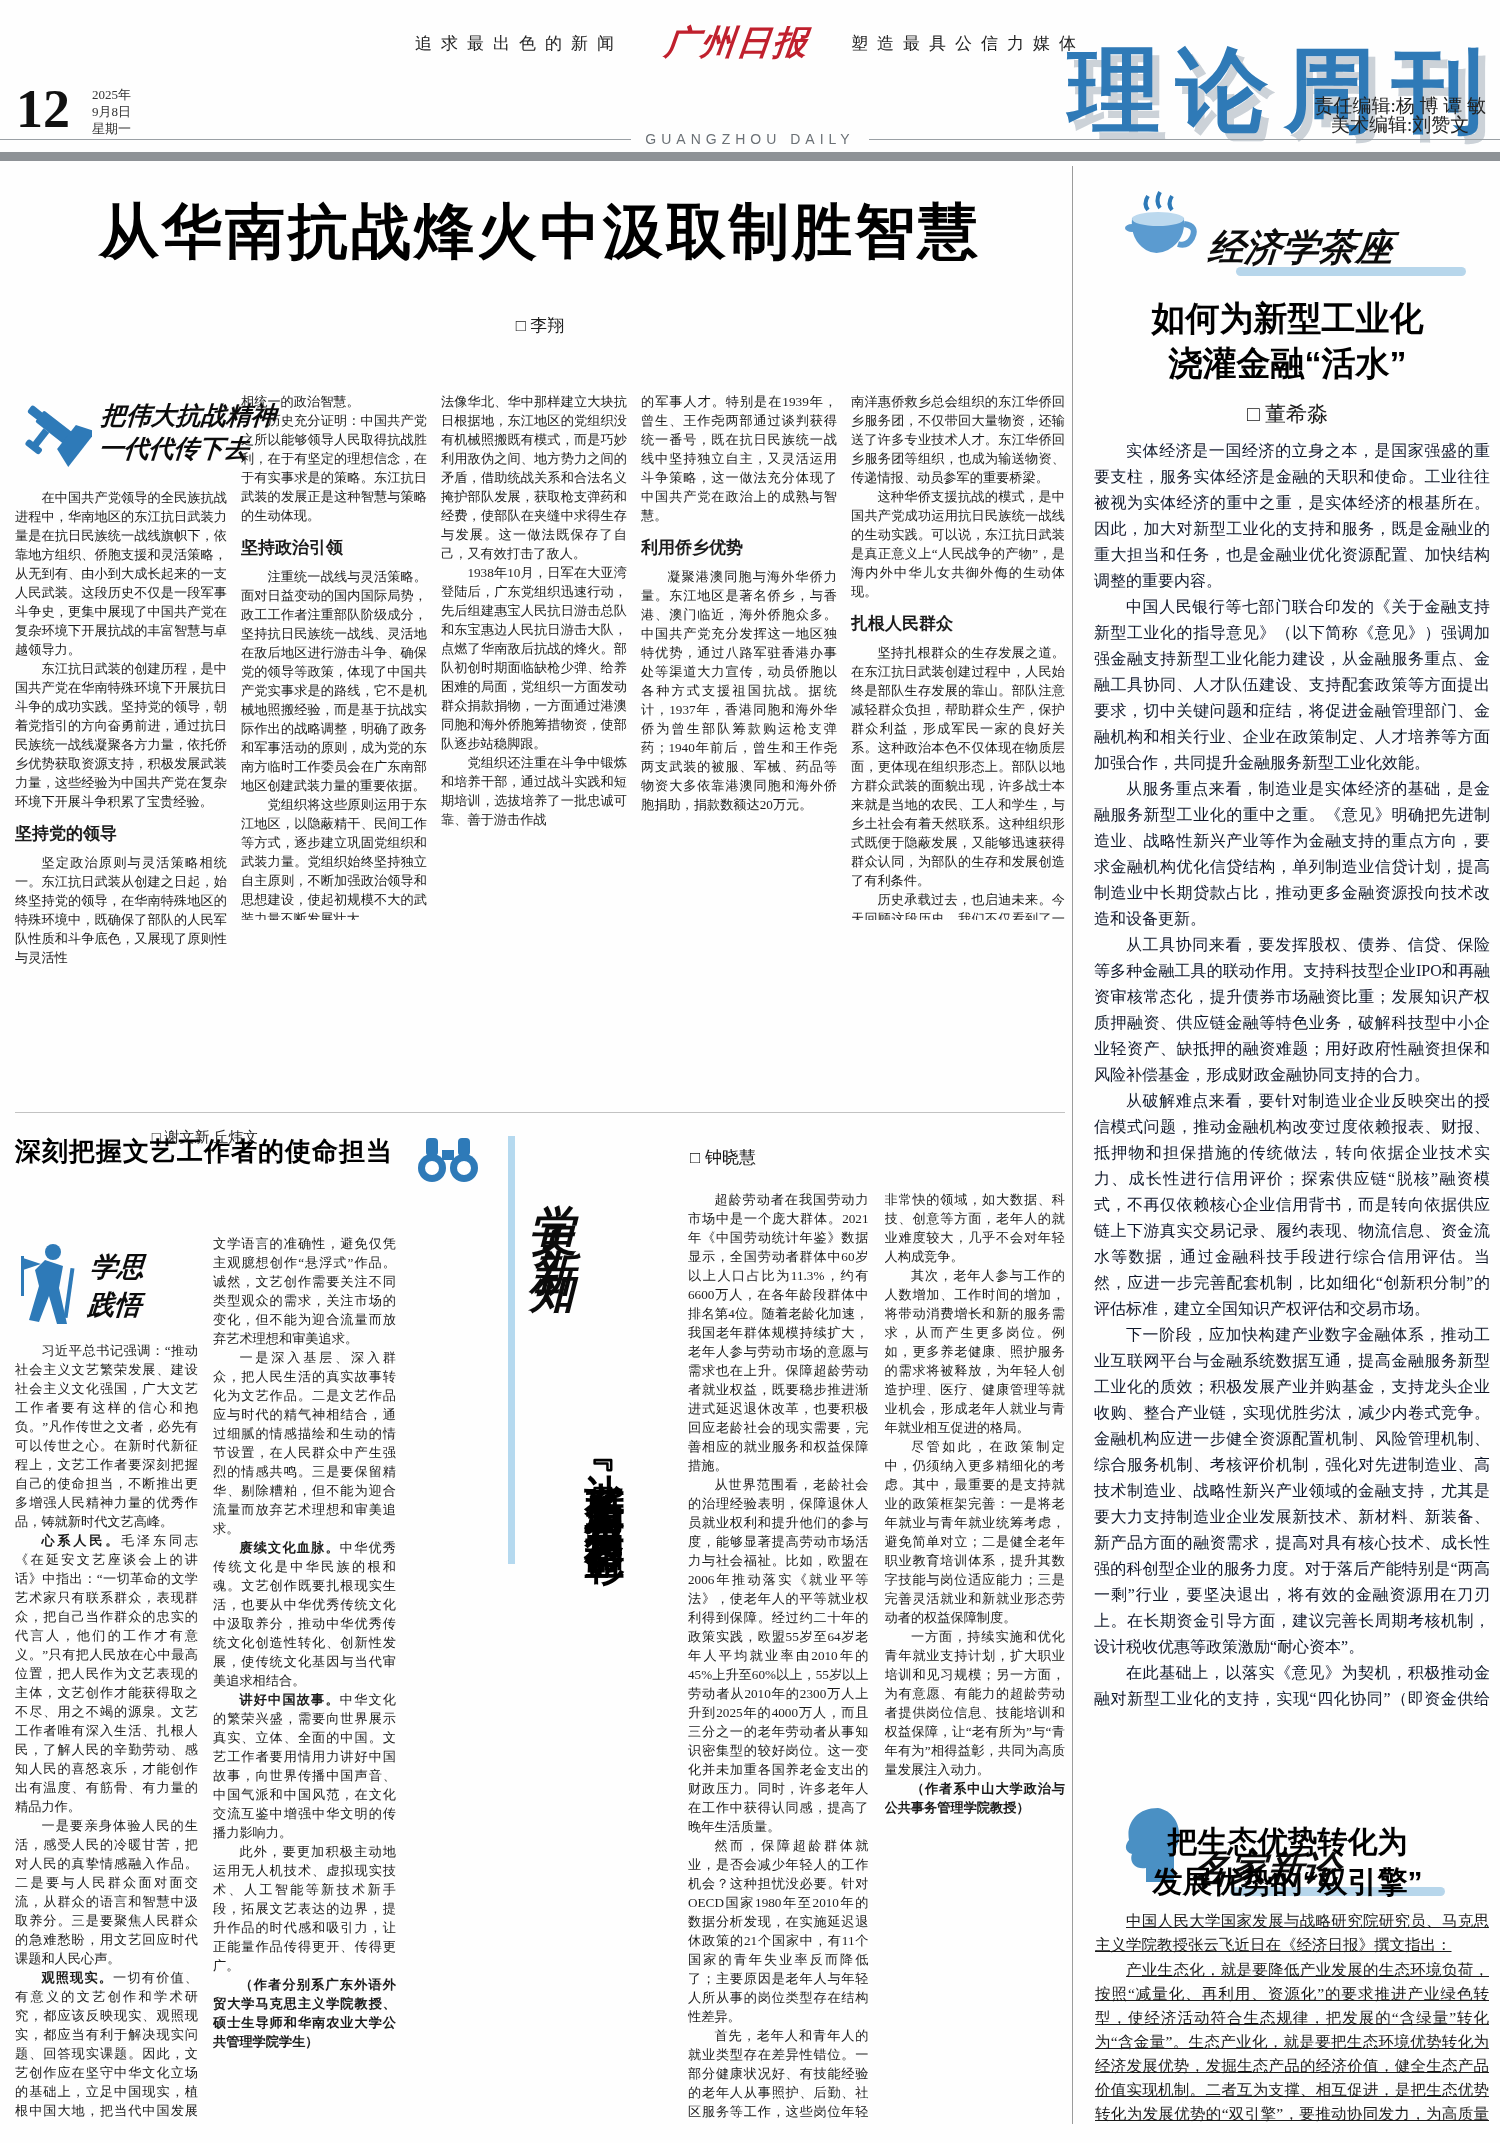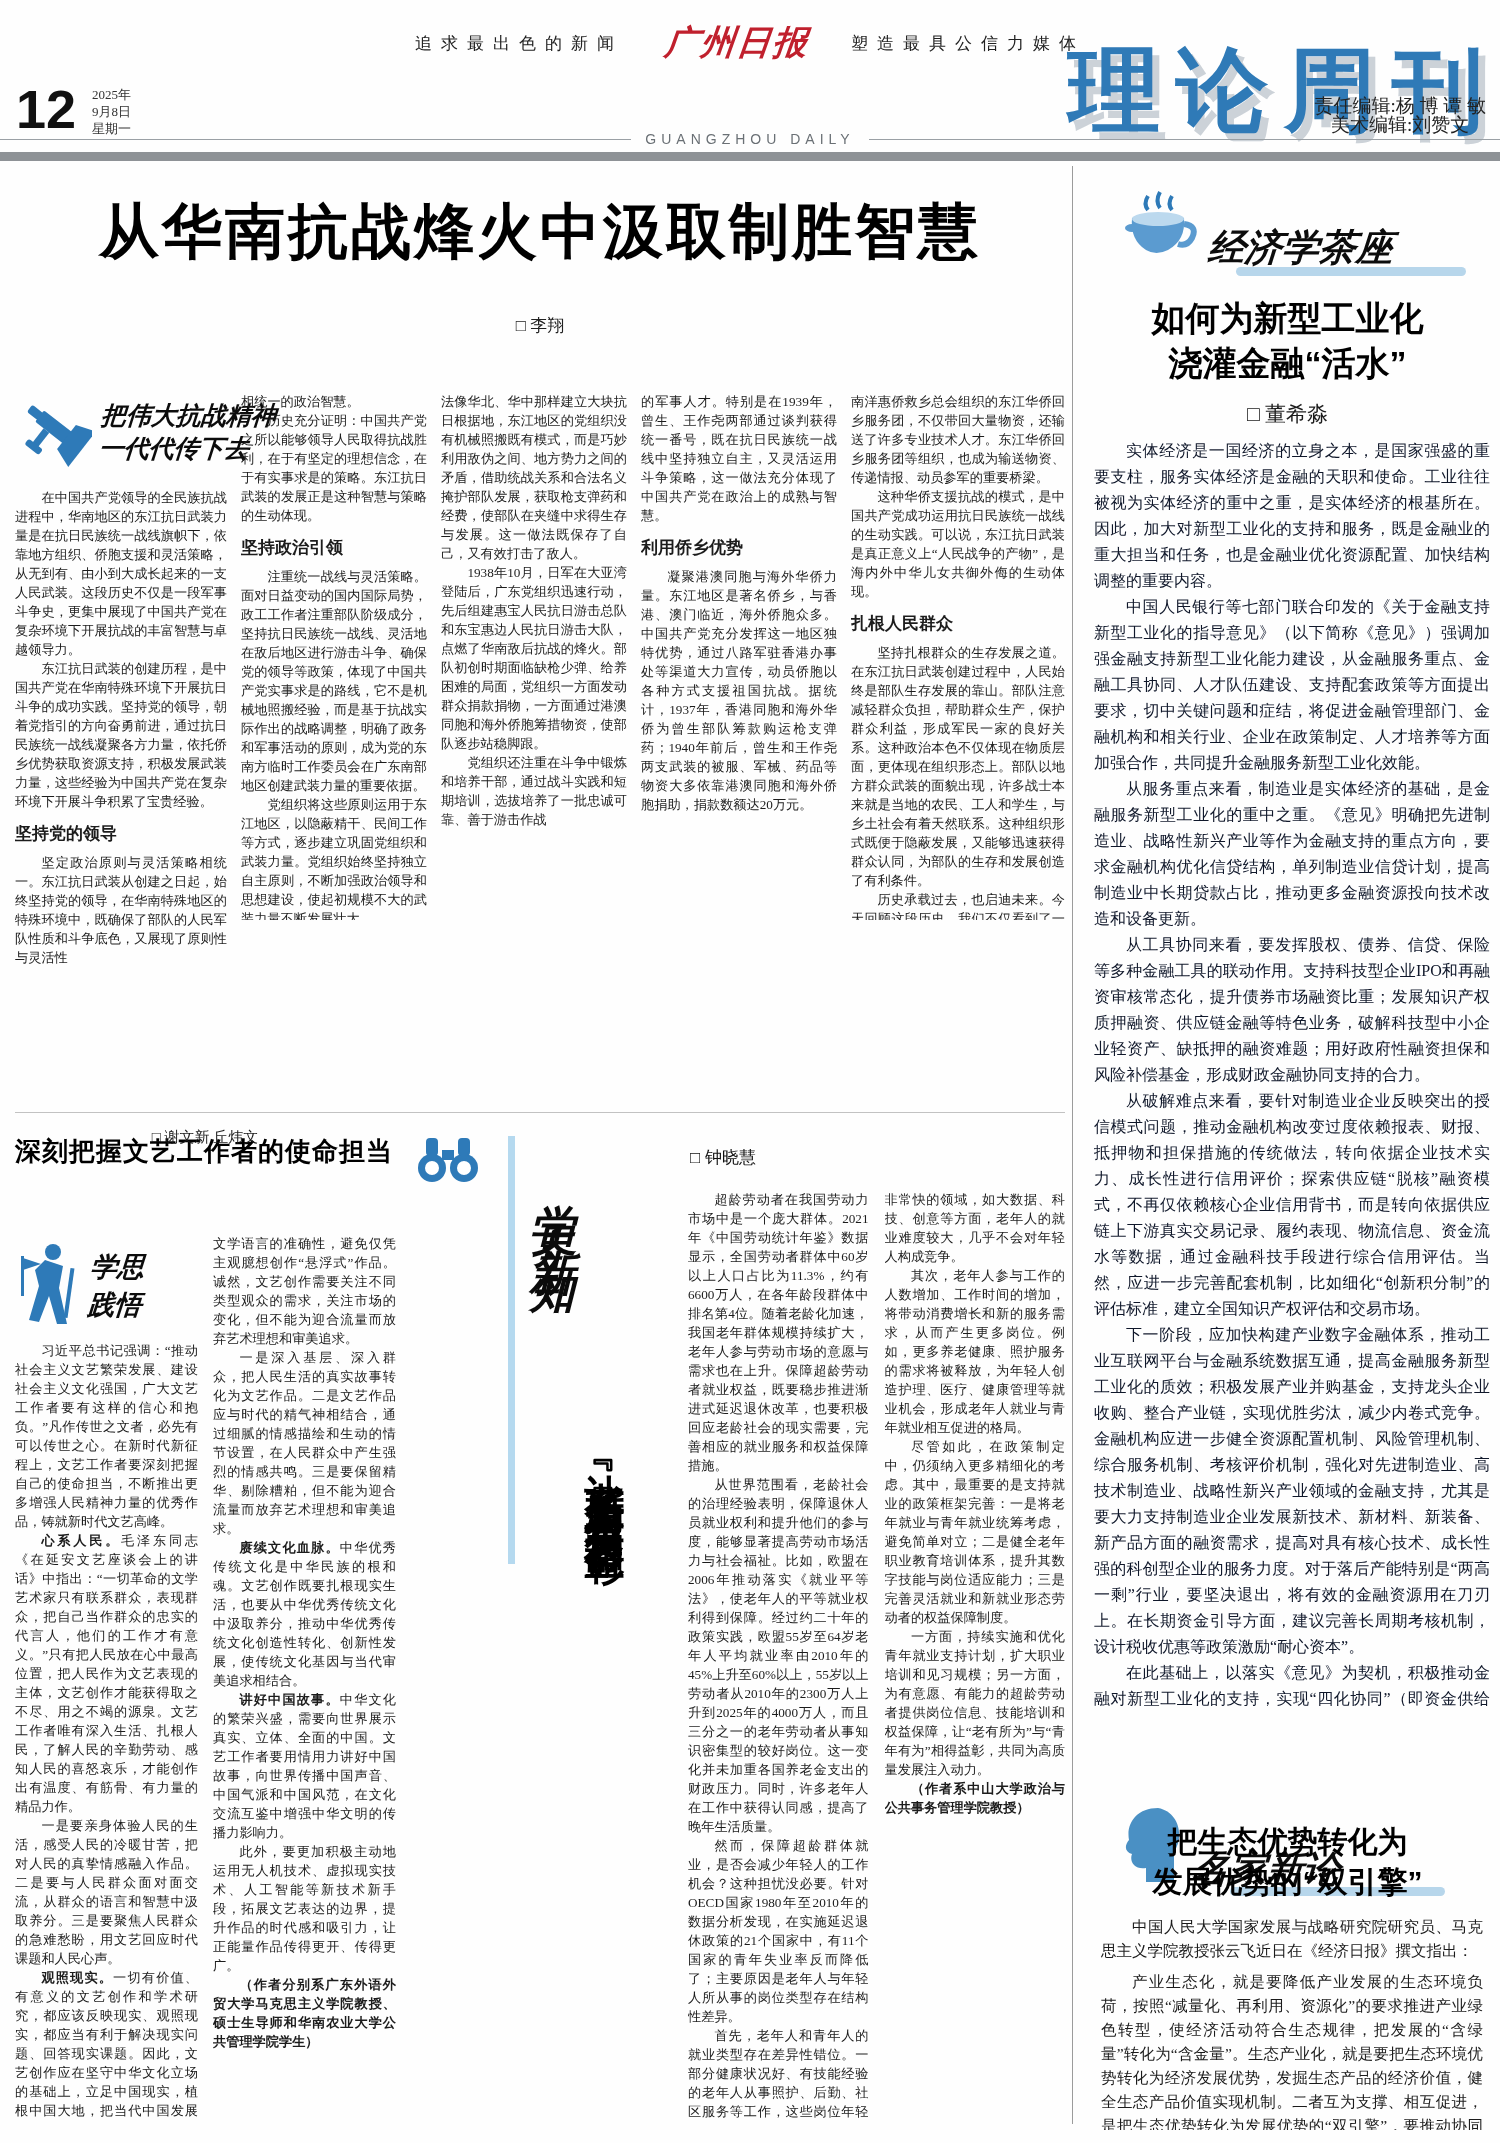--- a/index.html
+++ b/index.html
@@ -6,21 +6,21 @@
   #page{position:relative;width:1500px;height:2143px;background:#fefefe;overflow:hidden;
         font-family:"Liberation Serif","DejaVu Serif",serif;color:#1b1b1b;}
   .abs{position:absolute;}
   
   .slogan-row{top:20px;left:0;width:100%;display:flex;justify-content:center;align-items:center;gap:42px;}
   .slogan{font-size:17px;letter-spacing:9px;color:#222;}
   .gz-logo{font-size:34px;font-weight:bold;font-style:italic;color:#c0202d;
            font-family:"DejaVu Serif",serif;letter-spacing:2px;transform:skewX(-6deg);}
   .masthead{top:44px;left:0;width:100%;text-align:right;font-size:92px;line-height:94px;font-weight:bold;
             color:#2f7ab7;letter-spacing:16px;text-shadow:7px 8px 0 #ccd2d8;font-family:"Liberation Serif",serif;}
-  .pageno{left:16px;top:82px;font-size:54px;font-weight:bold;color:#111;line-height:54px;font-family:Liberation Sans, sans-serif;}
+  .pageno{left:16px;top:82px;font-size:54px;font-weight:bold;color:#111;line-height:54px;font-family:Liberation Serif, serif;}
   .dateblock{left:92px;top:86px;font-size:13px;line-height:17px;color:#333;}
   .editors{right:14px;top:96px;font-size:19px;line-height:19px;color:#222;text-align:center;}
   .gzdaily-row{top:131px;left:0;width:100%;display:flex;align-items:center;}
   .gzdaily-row .ln{flex:1;height:1px;background:#9aa0a5;}
   .gzdaily-row .txt{padding:0 14px;font-size:14px;letter-spacing:5px;color:#6a7075;font-family:"Liberation Sans",sans-serif;}
   .graybar{top:152px;left:0;width:100%;height:9px;background:#8e9296;}
   
   .main-headline{left:15px;top:192px;width:1050px;text-align:center;font-size:60px;font-weight:bold;
                  letter-spacing:3px;color:#000;}
   .main-byline{left:15px;top:314px;width:1050px;text-align:center;font-size:17px;color:#222;}
@@ -64,21 +64,21 @@
   .r-headline{left:1085px;top:296px;width:405px;text-align:center;font-size:34px;line-height:45px;font-weight:bold;
               font-family:"Liberation Sans","DejaVu Sans",sans-serif;color:#000;}
   .r-byline{left:1085px;top:400px;width:405px;text-align:center;font-size:21px;}
   .eco-body{left:1094px;top:438px;width:396px;height:1268px;overflow:hidden;font-size:16px;line-height:26px;
             text-align:justify;color:#0f172a;}
   .eco-body p{margin:0;text-indent:2em;}
   .mj-headline{left:1085px;top:1822px;width:405px;text-align:center;font-size:30px;line-height:40px;font-weight:bold;
                font-family:"Liberation Sans","DejaVu Sans",sans-serif;color:#000;}
   .mj-body{left:1094px;top:1908px;width:396px;height:222px;overflow:hidden;font-size:15.5px;line-height:24px;
            text-align:justify;}
-  .mj-body p{margin:7px;text-indent:2em;}
+  .mj-body p{margin:1px;text-indent:2em;text-decoration:underline;}
   b.lead{font-weight:bold;}
 </style>
 </head>
 <body>
 
 <div id="page">
 
   <div class="abs slogan-row">
     <span class="slogan">追求最出色的新闻</span>
     <span class="gz-logo">广州日报</span>

